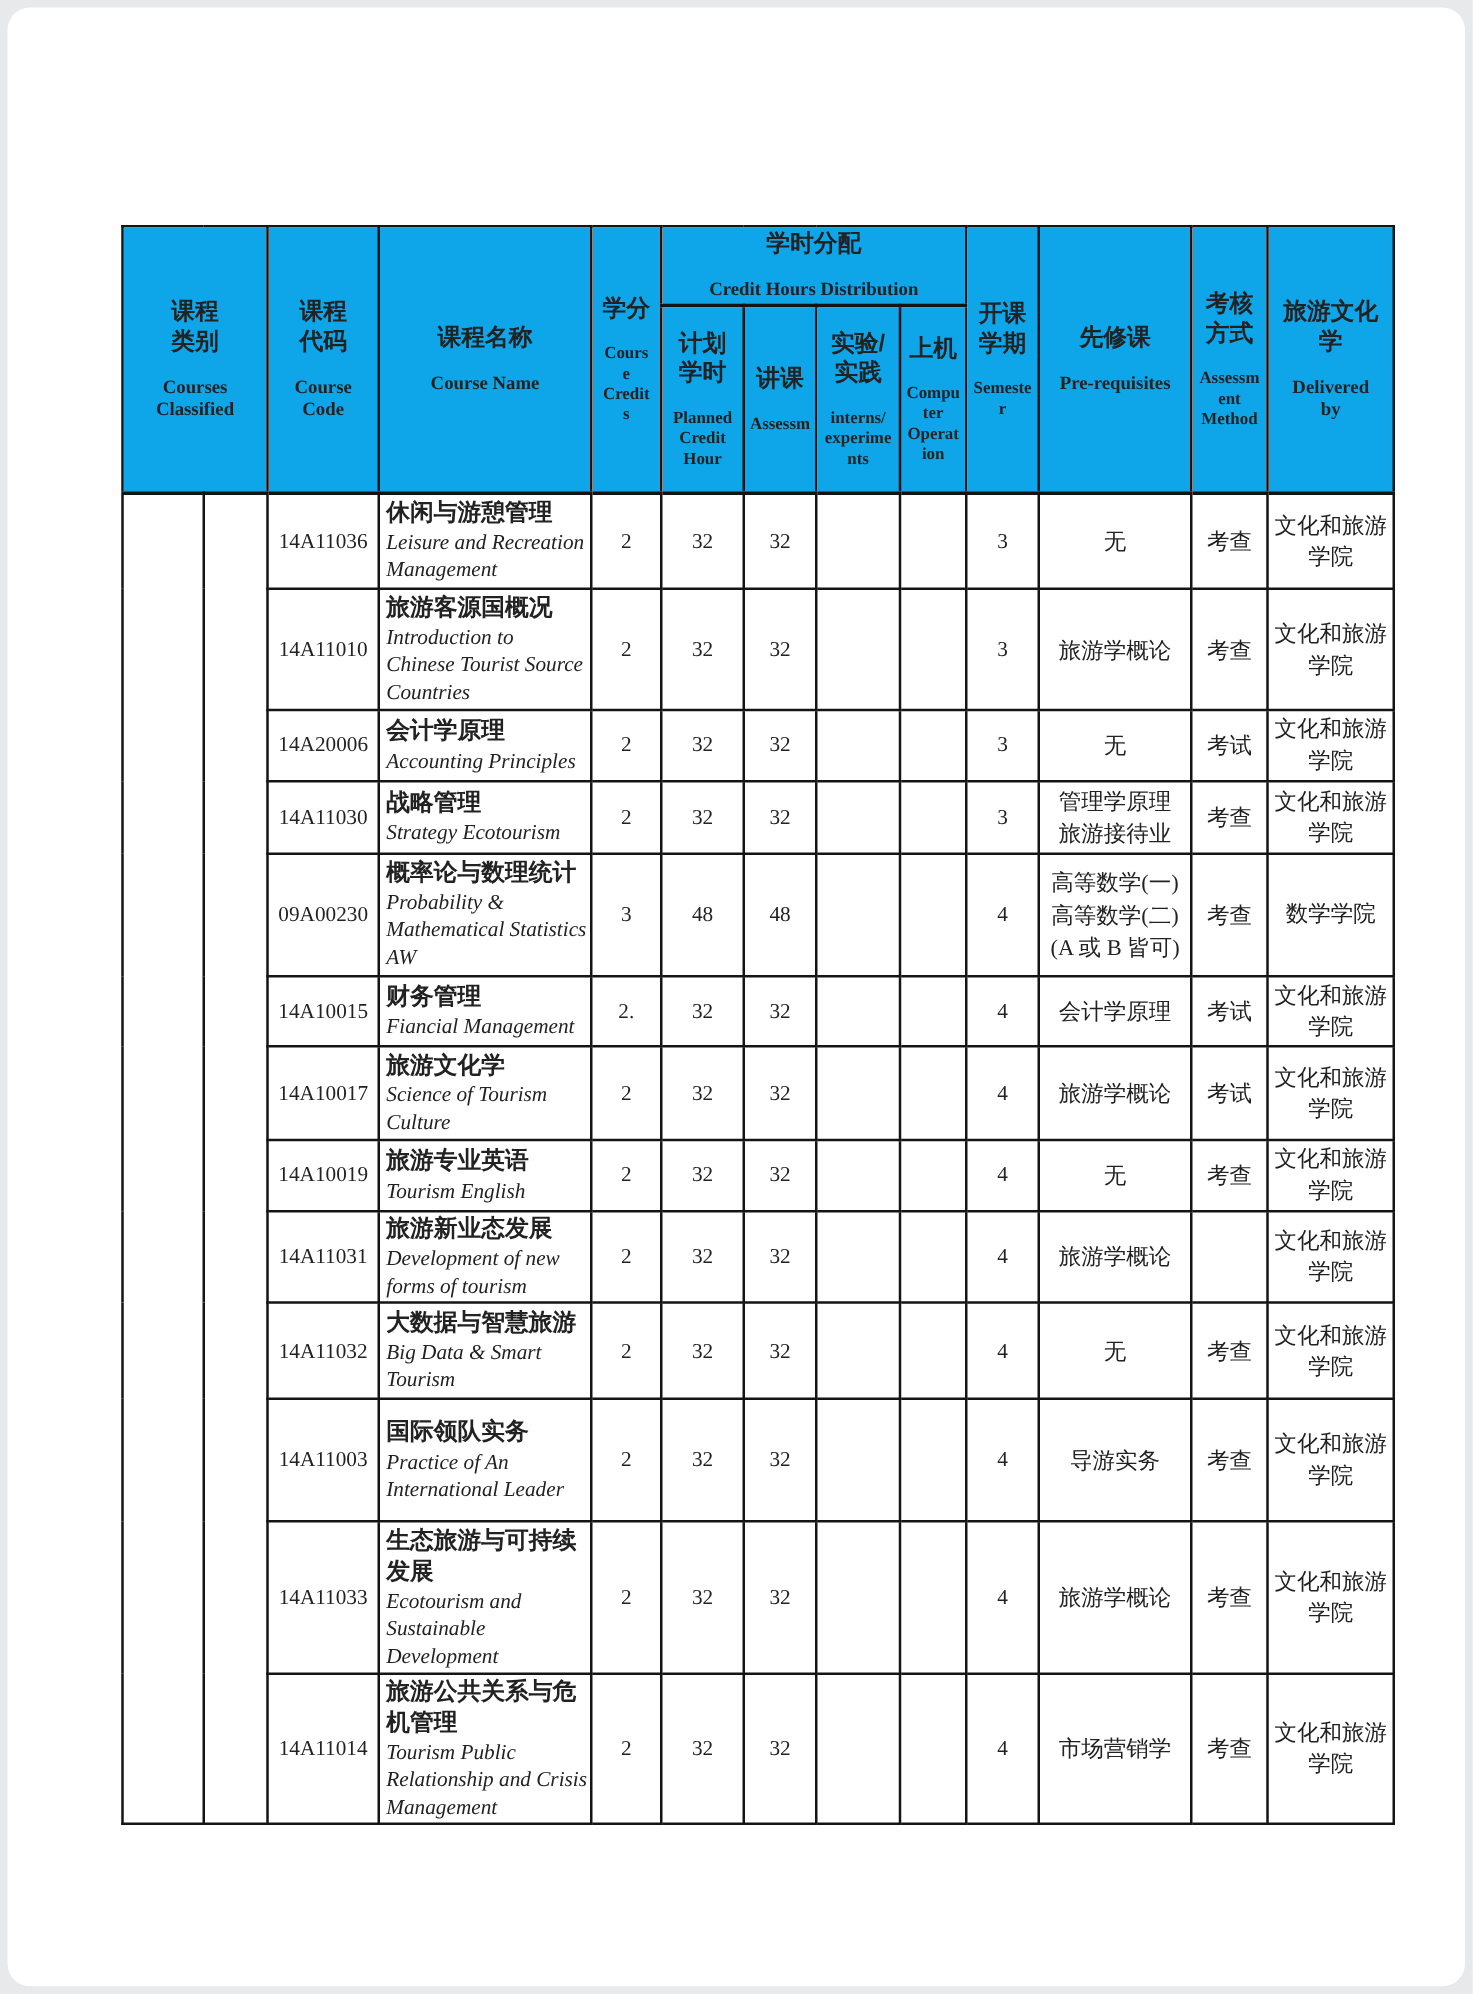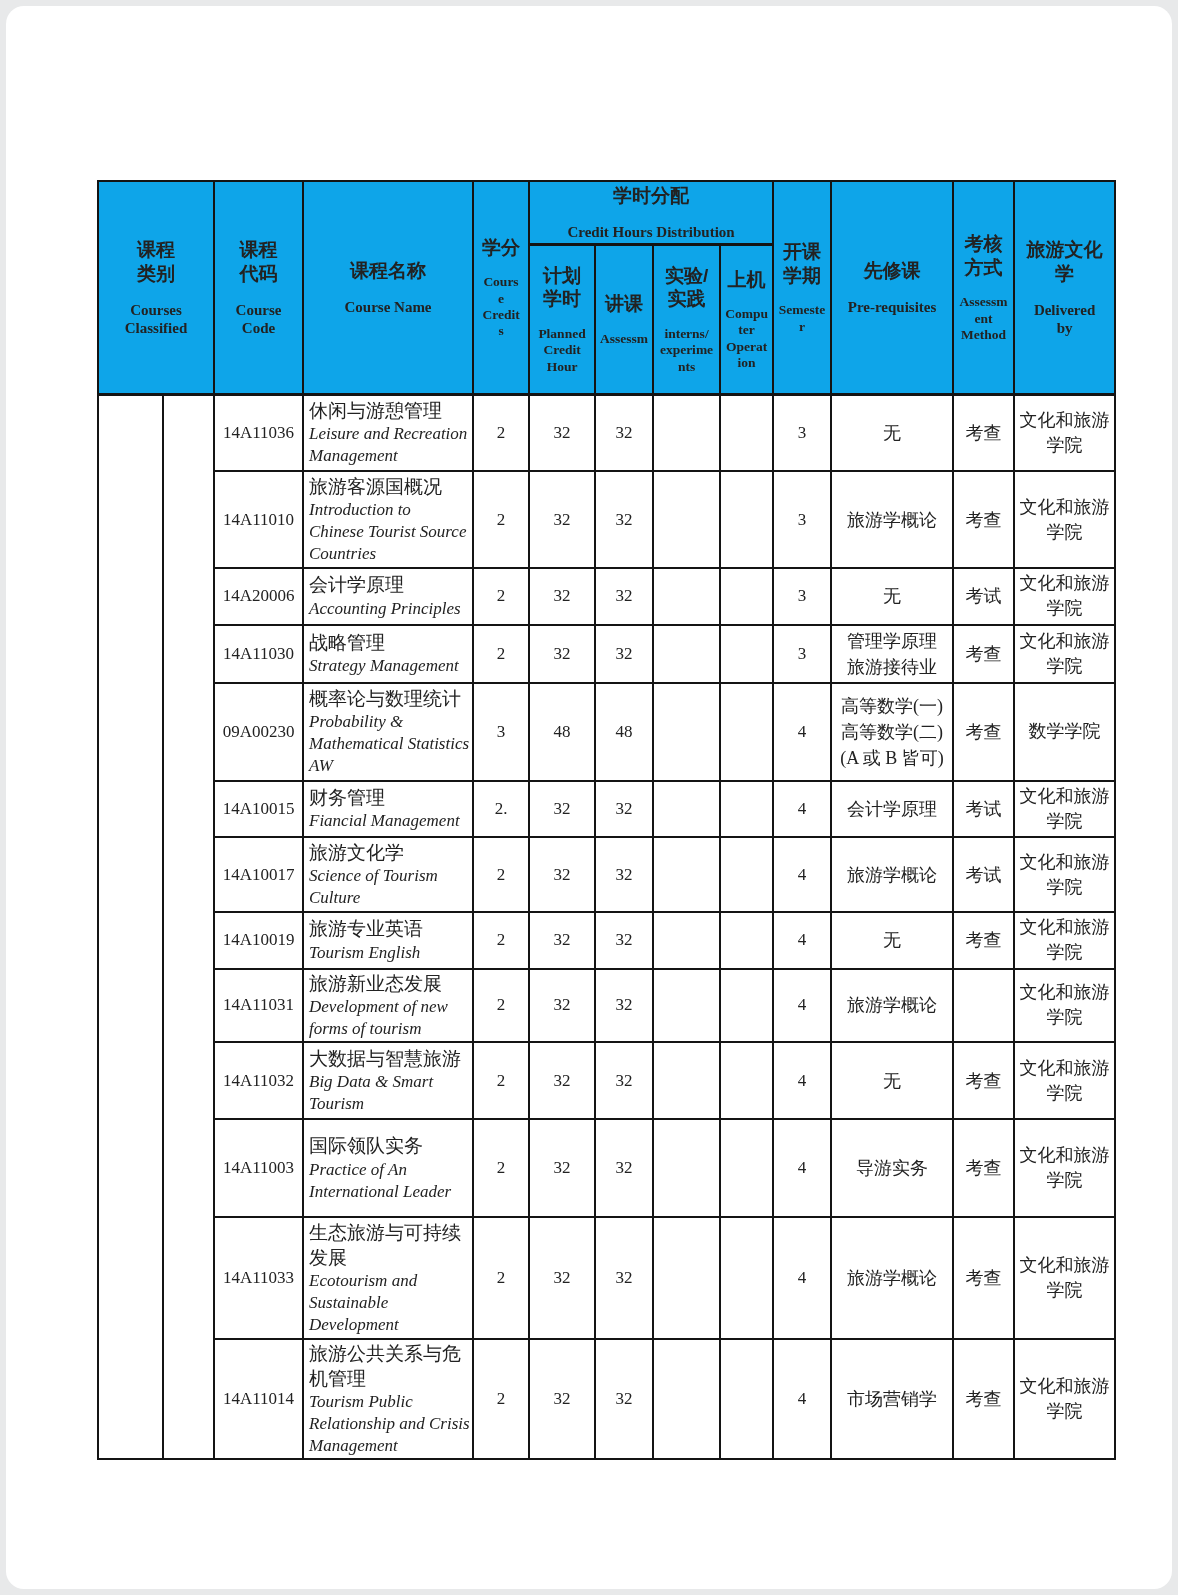--- a/index.html
+++ b/index.html
@@ -62,20 +62,21 @@
   }
   td.name {
     text-align: left;
     padding-left: 5px;
     padding-right: 2px;
   }
   td.name .zh {
     font-family: "Liberation Serif", serif;
     font-size: 19px;
     line-height: 1.28;
+    font-weight: bold;
   }
   td.name .en {
     font-size: 17px;
     line-height: 1.28;
     font-style: italic;
   }
   td.code { font-size: 17px; }
   td.num  { font-size: 17px; }
   td.pre  {
     font-size: 18px;
@@ -258,21 +259,21 @@
         <td class="num">3</td>
         <td class="pre">无</td>
         <td class="assess">考试</td>
         <td class="unit">文化和旅游
 学院</td>
       </tr>
       <tr>
         <td class="code">14A11030</td>
         <td class="name">
             <span class="zh">战略管理</span>
-            <span class="en">Strategy Management</span>
+            <span class="en">Strategy Ecotourism</span>
           </td>
         <td class="num">2</td>
         <td class="num">32</td>
         <td class="num">32</td>
         <td class="num"></td>
         <td class="num"></td>
         <td class="num">3</td>
         <td class="pre">管理学原理
 旅游接待业</td>
         <td class="assess">考查</td>

